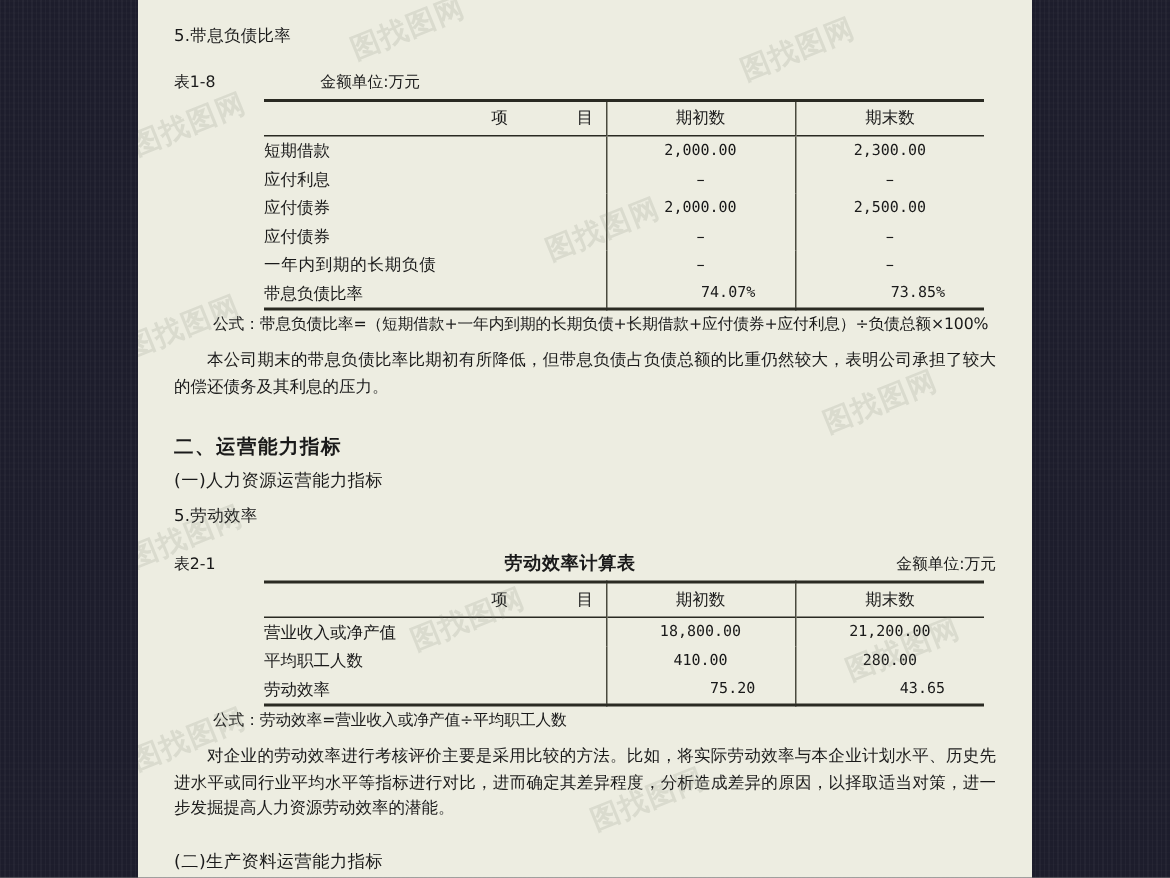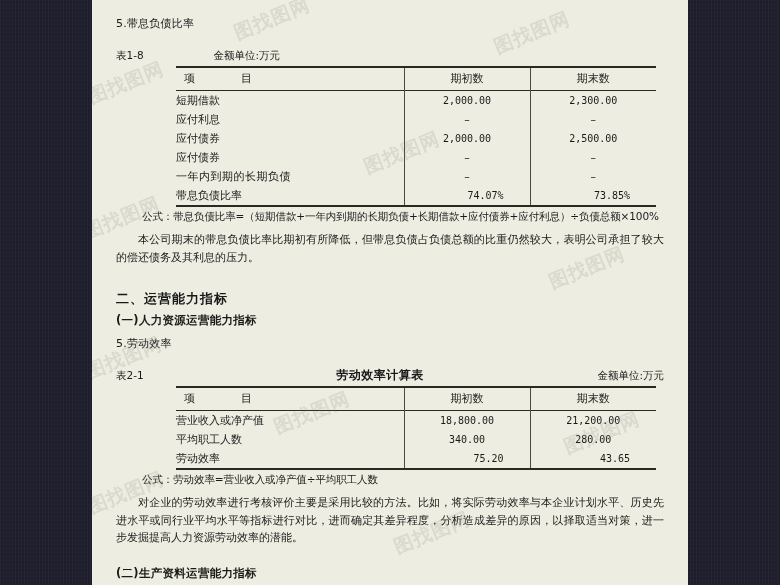--- a/index.html
+++ b/index.html
@@ -70,21 +70,21 @@
     letter-spacing: 0.2px;
   }
   .sec-h1 {
     font-size: 13px;
     font-weight: bold;
     line-height: 22px;
     letter-spacing: 1px;
   }
   .sec-h2 {
     font-size: 11.5px;
-    font-weight: bold;
+    font-weight: normal;
     line-height: 20px;
     letter-spacing: 0.3px;
   }
   .para {
     font-size: 11px;
     line-height: 17.5px;
     text-align: justify;
     text-justify: inter-ideograph;
     text-indent: 22px;
     margin-top: 6px;
@@ -139,21 +139,21 @@
   table.fin thead tr {
     border-top: 2.2px solid #2a2a22;
     border-bottom: 1px solid #2a2a22;
   }
   table.fin tbody tr.last-row {
     border-bottom: 2.2px solid #2a2a22;
   }
   table.fin .cell-item { }
   table.fin .cell-item.wide-label { letter-spacing: 0.5px; }
   table.fin .hdr-item {
-    text-align: left;
+    text-align: right;
     letter-spacing: 8px;
     text-indent: 8px;
   }
   table.fin .cell-val {
     text-align: center;
     font-family: "DejaVu Sans Mono", "Liberation Mono", monospace;
     font-size: 10px;
   }
   table.fin .cell-val.ralign {
     text-align: right;
@@ -270,21 +270,21 @@
         </tr>
       </thead>
       <tbody>
         <tr>
           <td class="cell-item">营业收入或净产值</td>
           <td class="cell-val vdiv-l">18,800.00</td>
           <td class="cell-val vdiv-l">21,200.00</td>
         </tr>
         <tr>
           <td class="cell-item">平均职工人数</td>
-          <td class="cell-val vdiv-l">340.00</td>
+          <td class="cell-val vdiv-l">410.00</td>
           <td class="cell-val vdiv-l">280.00</td>
         </tr>
         <tr class="last-row">
           <td class="cell-item">劳动效率</td>
           <td class="cell-val ralign vdiv-l">75.20</td>
           <td class="cell-val ralign vdiv-l">43.65</td>
         </tr>
       </tbody>
     </table>
 

